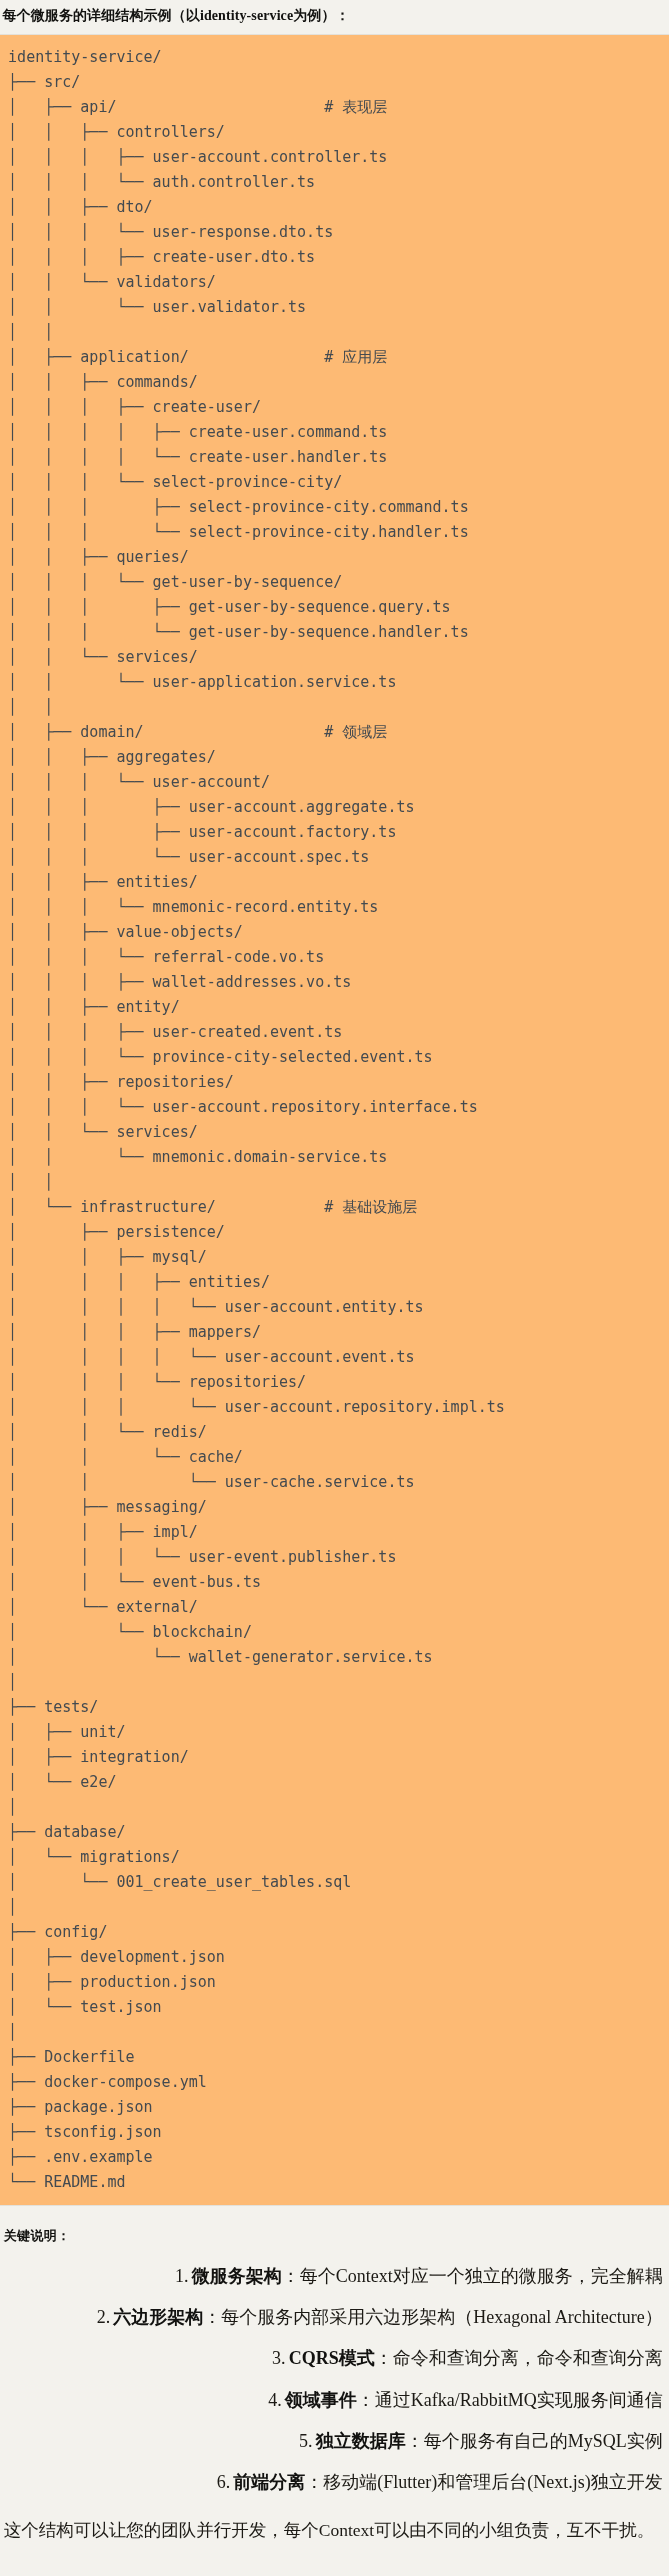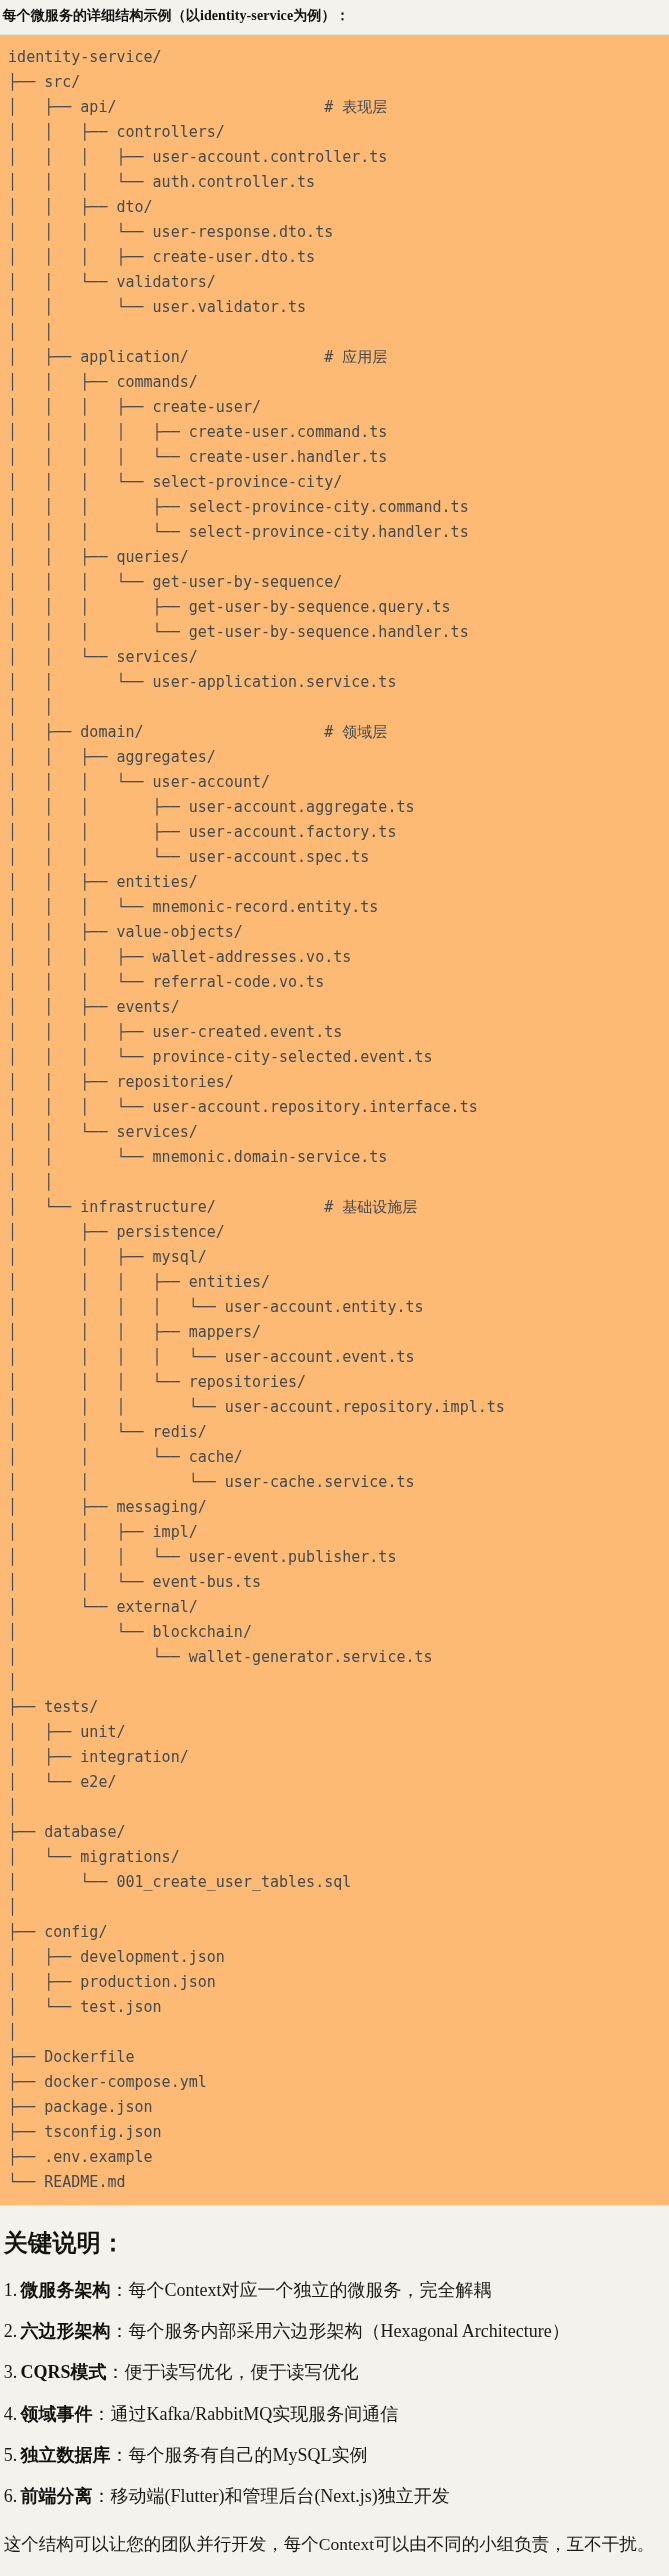--- a/index.html
+++ b/index.html
@@ -33,31 +33,32 @@
     line-height: 25px;
     height: 25px;
     white-space: pre;
     color: #434a50;
   }
 
   .notes {
     padding: 13.8px 6.3px 5px 3.8px;
   }
   .notes-heading {
-    font-size: 24px;
+    font-size: 13px;
     font-weight: bold;
     color: #131310;
     margin: 7.5px 0 3.8px 0;
     letter-spacing: 0.3px;
   }
   .note-item {
     font-size: 18px;
     line-height: 1.15;
     margin: 20.6px 0;
     color: #1c1a15;
+    text-align: right;
   }
   .note-num { margin-right: 3.1px; }
   .note-term { font-weight: bold; color: #121210; }
   .note-colon { color: #1c1a15; }
   .note-desc { color: #1c1a15; }
   .note-footer {
     font-size: 17.5px;
     line-height: 1.2;
     margin-top: 27.5px;
     color: #1c1a15;
@@ -101,23 +102,23 @@
       <div class="tree-line">│   │</div>
       <div class="tree-line">│   ├── domain/                    # 领域层</div>
       <div class="tree-line">│   │   ├── aggregates/</div>
       <div class="tree-line">│   │   │   └── user-account/</div>
       <div class="tree-line">│   │   │       ├── user-account.aggregate.ts</div>
       <div class="tree-line">│   │   │       ├── user-account.factory.ts</div>
       <div class="tree-line">│   │   │       └── user-account.spec.ts</div>
       <div class="tree-line">│   │   ├── entities/</div>
       <div class="tree-line">│   │   │   └── mnemonic-record.entity.ts</div>
       <div class="tree-line">│   │   ├── value-objects/</div>
+      <div class="tree-line">│   │   │   └── referral-code.vo.ts</div>
       <div class="tree-line">│   │   │   ├── wallet-addresses.vo.ts</div>
-      <div class="tree-line">│   │   │   └── referral-code.vo.ts</div>
-      <div class="tree-line">│   │   ├── events/</div>
+      <div class="tree-line">│   │   ├── entity/</div>
       <div class="tree-line">│   │   │   ├── user-created.event.ts</div>
       <div class="tree-line">│   │   │   └── province-city-selected.event.ts</div>
       <div class="tree-line">│   │   ├── repositories/</div>
       <div class="tree-line">│   │   │   └── user-account.repository.interface.ts</div>
       <div class="tree-line">│   │   └── services/</div>
       <div class="tree-line">│   │       └── mnemonic.domain-service.ts</div>
       <div class="tree-line">│   │</div>
       <div class="tree-line">│   └── infrastructure/            # 基础设施层</div>
       <div class="tree-line">│       ├── persistence/</div>
       <div class="tree-line">│       │   ├── mysql/</div>
@@ -166,21 +167,21 @@
 
     <div>
 
     <div class="note-item">
         <span class="note-num">1.</span><span class="note-term">微服务架构</span><span class="note-colon">：</span><span class="note-desc">每个Context对应一个独立的微服务，完全解耦</span>
       </div>
         <div class="note-item">
         <span class="note-num">2.</span><span class="note-term">六边形架构</span><span class="note-colon">：</span><span class="note-desc">每个服务内部采用六边形架构（Hexagonal Architecture）</span>
       </div>
         <div class="note-item">
-        <span class="note-num">3.</span><span class="note-term">CQRS模式</span><span class="note-colon">：</span><span class="note-desc">便于读写优化，便于读写优化</span>
+        <span class="note-num">3.</span><span class="note-term">CQRS模式</span><span class="note-colon">：</span><span class="note-desc">命令和查询分离，命令和查询分离</span>
       </div>
         <div class="note-item">
         <span class="note-num">4.</span><span class="note-term">领域事件</span><span class="note-colon">：</span><span class="note-desc">通过Kafka/RabbitMQ实现服务间通信</span>
       </div>
         <div class="note-item">
         <span class="note-num">5.</span><span class="note-term">独立数据库</span><span class="note-colon">：</span><span class="note-desc">每个服务有自己的MySQL实例</span>
       </div>
         <div class="note-item">
         <span class="note-num">6.</span><span class="note-term">前端分离</span><span class="note-colon">：</span><span class="note-desc">移动端(Flutter)和管理后台(Next.js)独立开发</span>
       </div>

